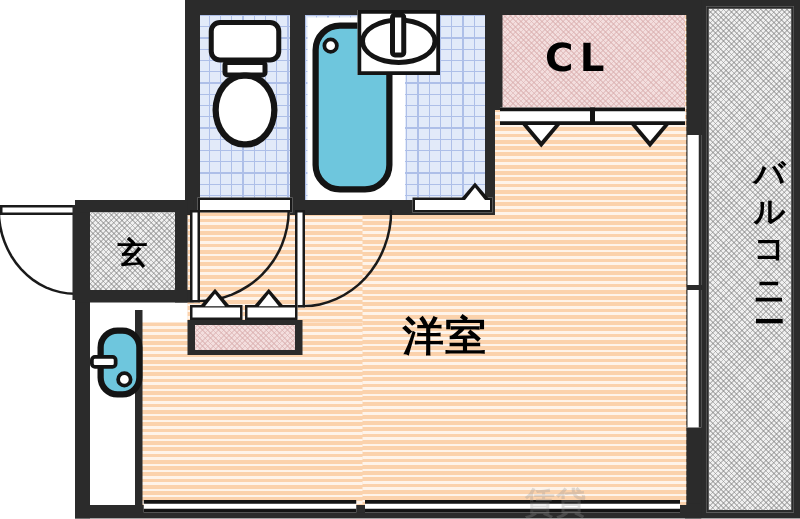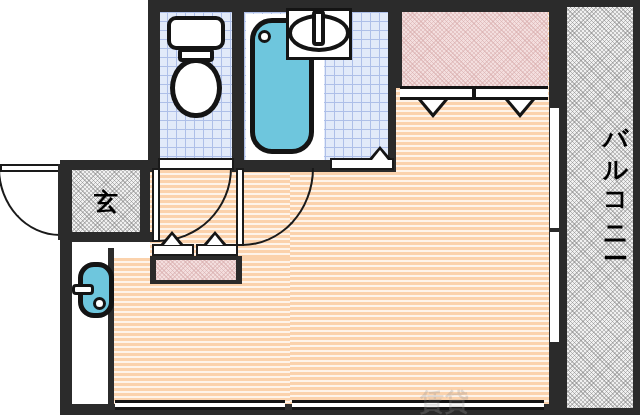--- a/index.html
+++ b/index.html
@@ -191,22 +191,24 @@
   <div class="abs wall" style="left:148px; top:0px; width:412px; height:12px;"></div>
   <div class="abs wall" style="left:60px; top:403px; width:500px; height:12px;"></div>
   <div class="abs wall" style="left:60px; top:240px; width:12px; height:175px;"></div>
   <div class="abs wall" style="left:60px; top:160px; width:12px; height:82px;"></div>
 
   <div class="abs fl-wood" style="left:288px; top:12px; width:261px; height:392px;"></div>
 
   <div class="abs fl-wood" style="left:150px; top:165px; width:140px; height:95px;"></div>
   <div class="abs fl-wood" style="left:110px; top:258px; width:180px; height:146px;"></div>
 
+  <div class="abs lbl lbl-room" style="left:322px; top:252px;">洋室</div>
 
   <div class="abs fl-pink" style="left:400px; top:12px; width:148px; height:74px;"></div>
+  <div class="abs lbl lbl-cl" style="left:436px; top:32px;">CL</div>
 
   <div class="abs wall" style="left:394px; top:12px; width:8px; height:76px;"></div>
 
   <div class="abs slide-band" style="left:400px; top:86px; width:148px; height:14px;"></div>
   <div class="abs slide-sep" style="left:472px; top:86px; width:4px; height:14px;"></div>
 
   <div class="abs tri-down" style="left:418px; top:100px;"></div>
   <div class="abs tri-down-inner" style="left:422px; top:100px;"></div>
   <div class="abs tri-down" style="left:505px; top:100px;"></div>
   <div class="abs tri-down-inner" style="left:509px; top:100px;"></div>

